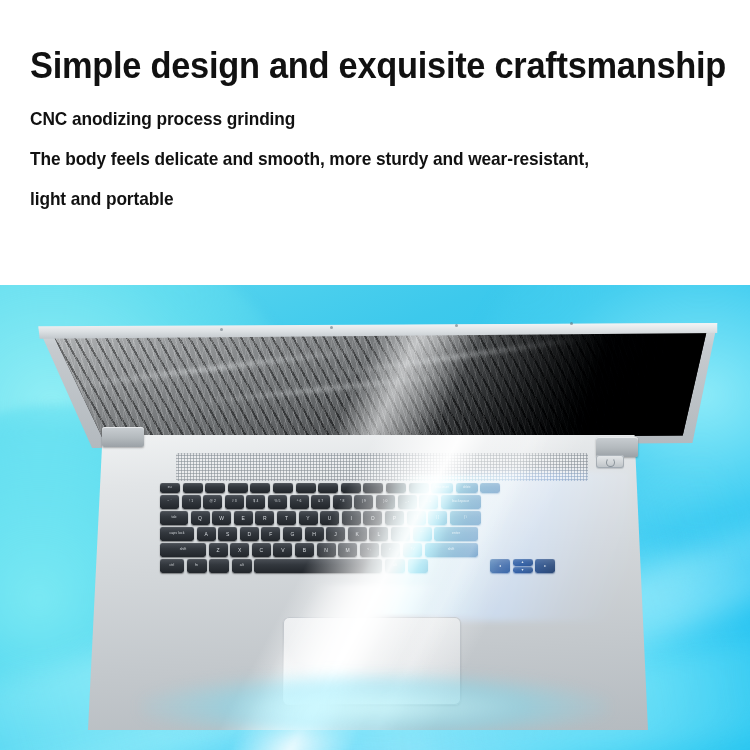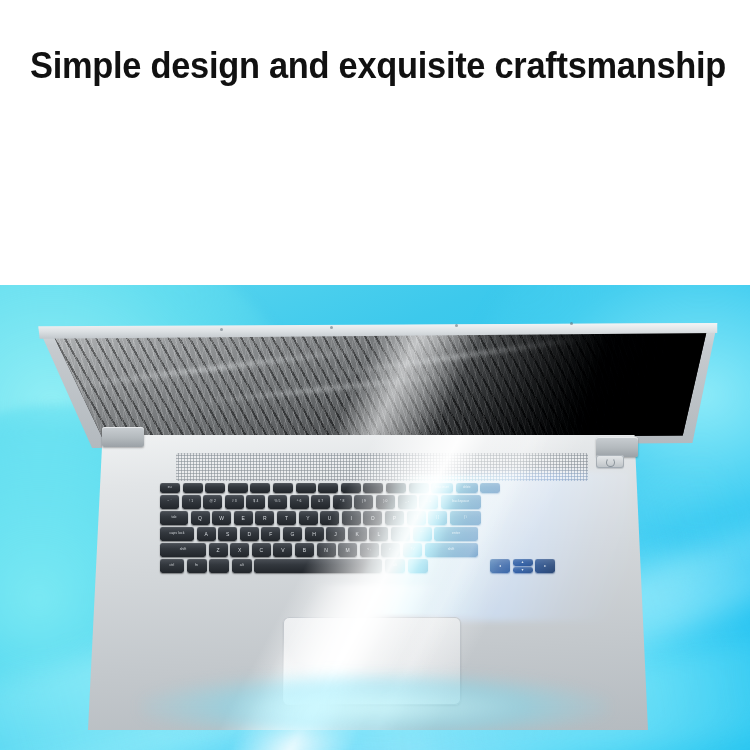--- a/index.html
+++ b/index.html
@@ -307,20 +307,25 @@
     background:radial-gradient(ellipse at 50% 50%, rgba(200,250,255,.8) 0%, rgba(110,225,250,.4) 45%, rgba(60,200,240,0) 75%);
     filter:blur(6px);
     pointer-events:none;
   }
 </style>
 </head>
 <body>
 
 <div class="text-block">
   <h1 class="headline">Simple design and exquisite craftsmanship</h1>
+  <div class="sub">
+    <div class="sub-line">CNC anodizing process grinding</div>
+    <div class="sub-line">The body feels delicate and smooth, more sturdy and wear-resistant,</div>
+    <div class="sub-line">light and portable</div>
+  </div>
 </div>
 
 <div class="photo">
 
   <div class="bg-base"></div>
   <div class="bg-blob-a"></div>
   <div class="bg-blob-b"></div>
   <div class="bg-blob-c"></div>
   <div class="bg-blob-d"></div>
   <div class="bg-streak streak-1"></div>

